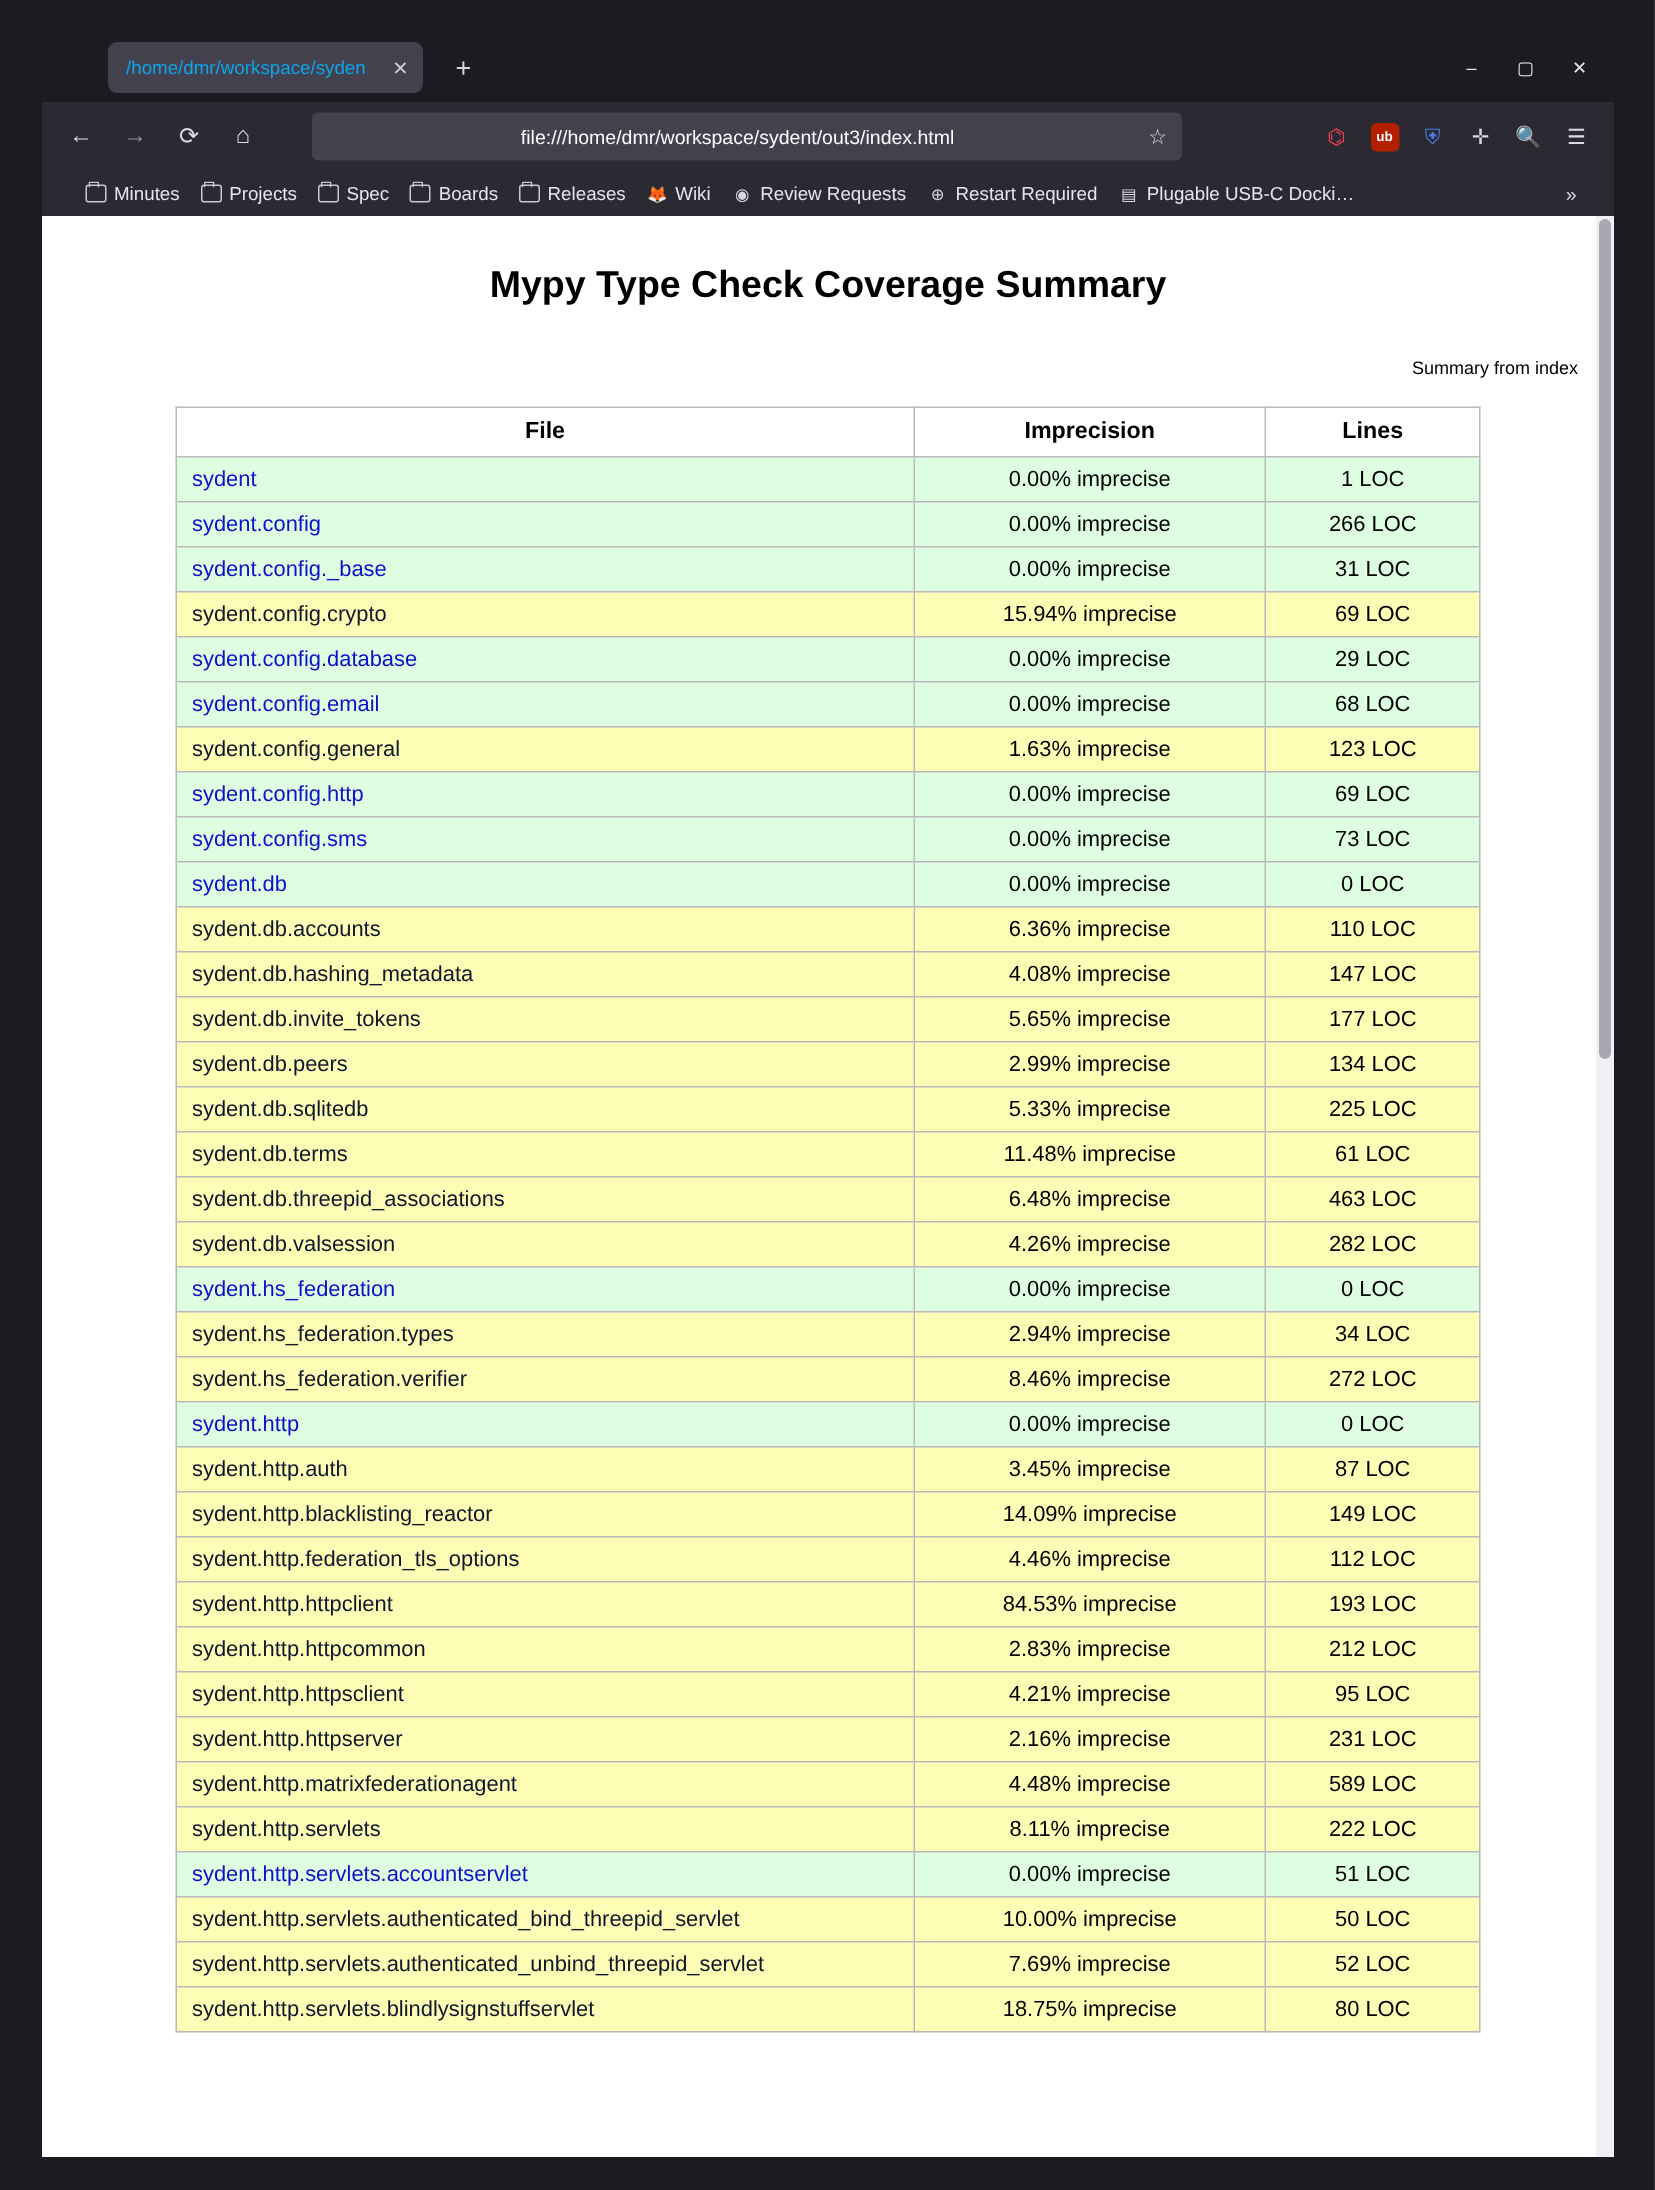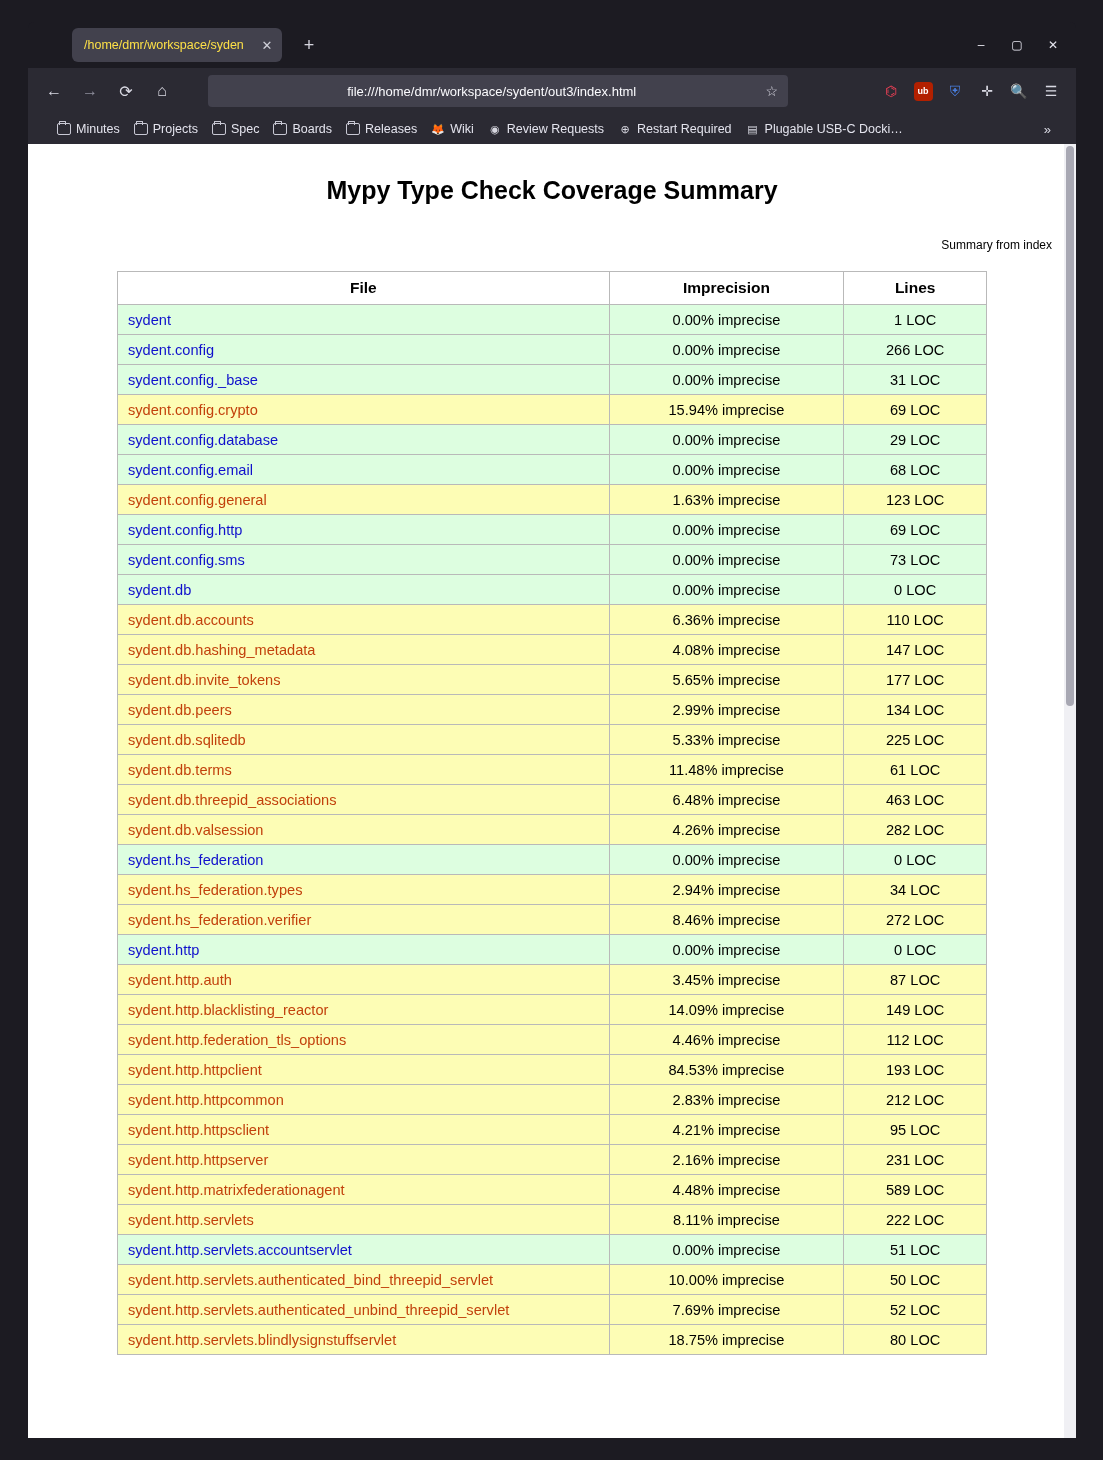--- a/index.html
+++ b/index.html
@@ -47,21 +47,21 @@
     padding: 0 6px 0 12px;
     box-sizing: border-box;
     color: #fbfbfe;
     font-size: 12.5px;
   }
   .tab-title {
     flex: 1;
     white-space: nowrap;
     overflow: hidden;
     text-overflow: clip;
-    color: #fde047;
+    color: #0ea5e9;
   }
   .tab-close {
     width: 18px;
     height: 18px;
     display: flex;
     align-items: center;
     justify-content: center;
     color: #cfcfd8;
     font-size: 13px;
     border-radius: 3px;
@@ -252,21 +252,21 @@
     color: #000;
   }
   table.cov td.file { text-align: left; }
   table.cov td.imp, table.cov td.loc { text-align: center; }
   tr.green td { background: #ddfee0; }
   tr.yellow td { background: #fdfdb5; }
   a.modlink {
     color: #1010cc;
     text-decoration: none;
   }
-  tr.yellow a.modlink { color: #c2410c; }
+  tr.yellow a.modlink { color: #0f172a; }
 
   
   col.c1 { width: 492px; }
   col.c2 { width: 235px; }
   col.c3 { width: 143px; }
 
   
   .scrollbar {
     position: absolute;
     right: 0;

